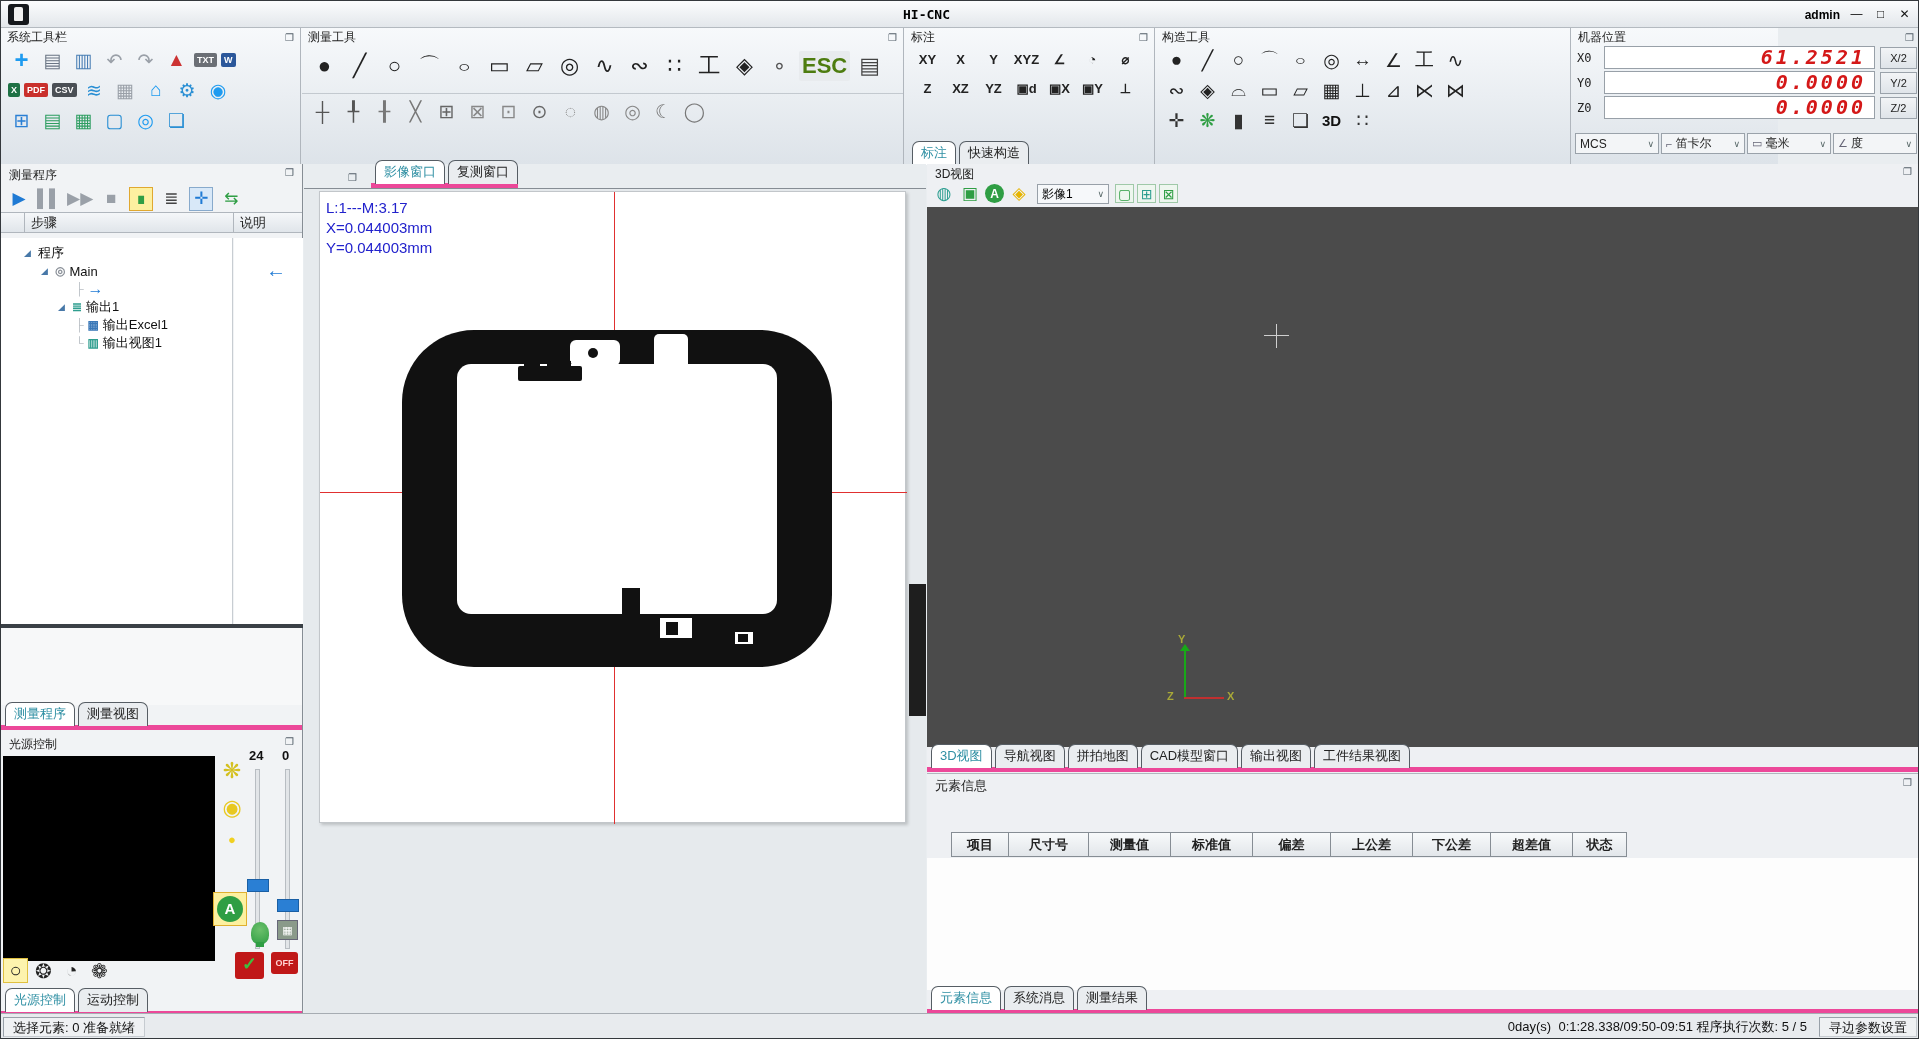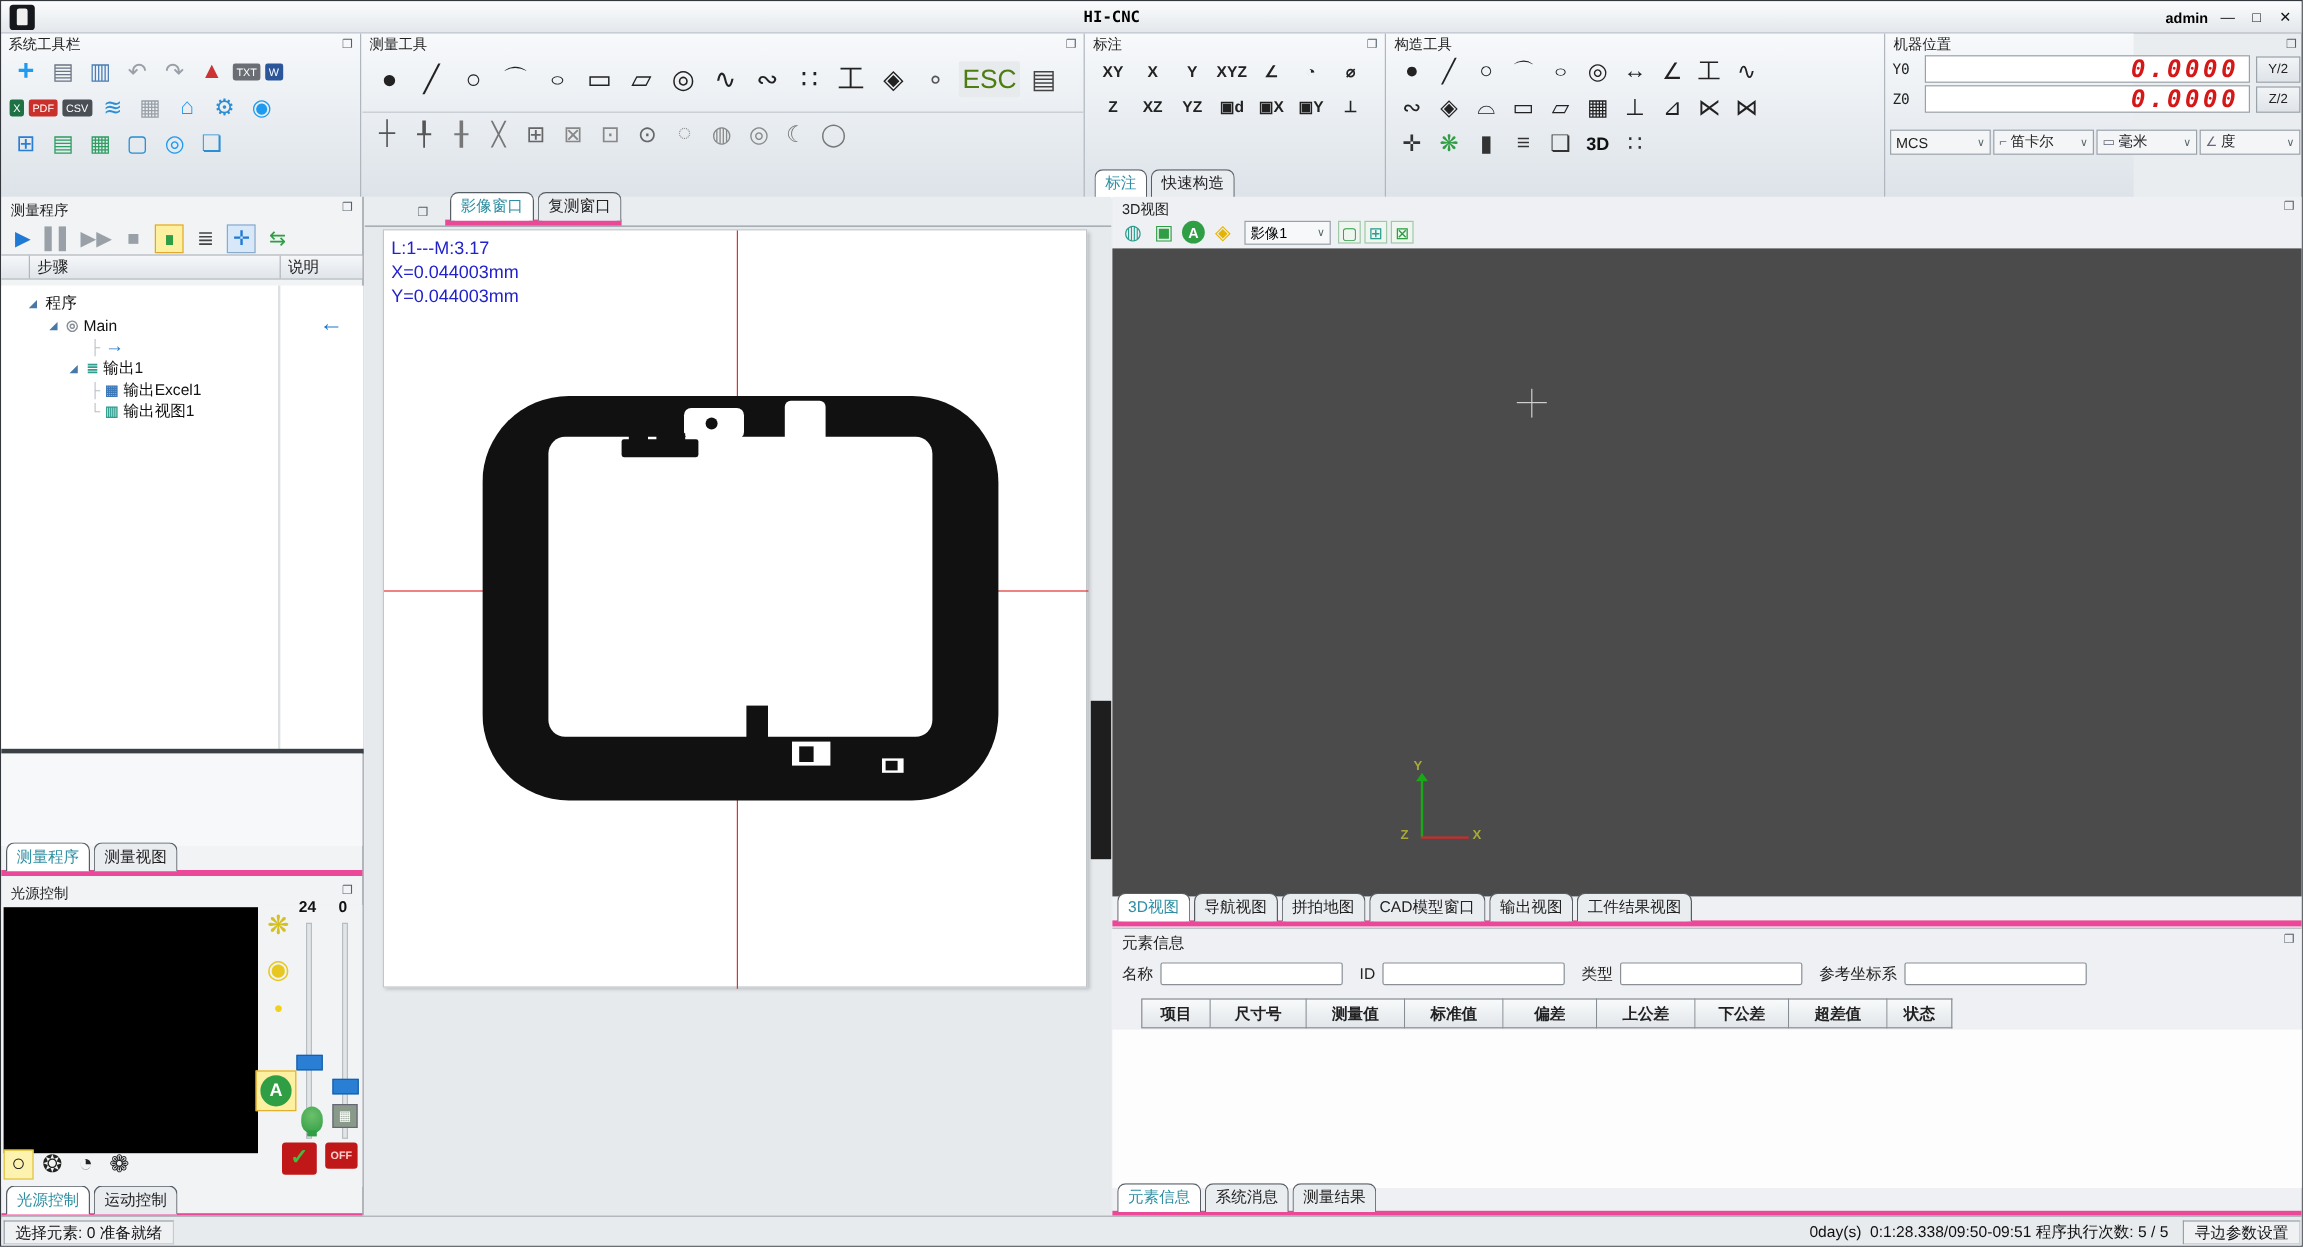--- a/index.html
+++ b/index.html
@@ -19,21 +19,21 @@
 
   
   .toolstrip{position:absolute;left:0;top:27px;width:1777px;height:136px;background:linear-gradient(#f7f9fb,#dde3e9);}
   .panel{position:absolute;top:0;height:136px;border-right:1px solid #b0b6bd;}
   .ptitle{height:17px;font-size:12px;color:#222;padding:1px 6px 0;display:flex;justify-content:space-between;align-items:center;}
   .pfloat{font-size:10px;color:#55606a;}
   .icorow{display:flex;align-items:center;gap:4px;padding-left:7px;height:30px;}
   .ico{min-width:27px;height:27px;display:flex;align-items:center;justify-content:center;font-size:19px;color:#333;}
   .ico.big{font-size:24px;font-weight:bold;}
   .ico.squish{transform:scaleY(.72);}
-  .ico.badge{min-width:0;height:auto;font-size:9px;font-weight:normal;padding:2px 3px;border-radius:2px;}
+  .ico.badge{min-width:0;height:auto;font-size:9px;font-weight:bold;padding:2px 3px;border-radius:2px;}
   .ico.bold3d{font-size:15px;font-weight:bold;font-family:"Liberation Sans",sans-serif;}
   .p-measure .icorow.r1 .ico{font-size:22px;min-width:31px;}
   .p-measure .r2{border-top:1px solid #c3c9cf;margin-top:6px;padding-top:2px;height:34px;}
   .anicon-row{display:flex;gap:4px;padding-left:8px;height:29px;align-items:center;}
   .anico{min-width:29px;height:25px;display:flex;align-items:center;justify-content:center;font-size:13px;font-weight:bold;color:#222;}
   .bottabs{position:absolute;left:3px;bottom:0;display:flex;gap:2px;}
   
   .mrow{display:flex;align-items:center;height:25px;margin:0 3px 0 5px;gap:5px;}
   .mlabel{width:22px;font-size:12px;color:#222;font-family:"DejaVu Sans Mono",monospace;}
   .mval{flex:1;background:#fff;border:1px solid #98a0a8;height:23px;line-height:21px;text-align:right;padding-right:8px;color:#d41818;font-family:"DejaVu Sans Mono",monospace;font-style:italic;font-size:20px;font-weight:bold;letter-spacing:3px;}
@@ -308,20 +308,25 @@
         </div>
     </div>
 
     <div class="panel" style="left:1571px;width:348px;border-right:none;">
       <div class="ptitle">
           <span>机器位置</span>
           <span class="pfloat">❐</span>
         </div>
       <div>
 
+      <div class="mrow">
+          <span class="mlabel">X0</span>
+          <span class="mval">61.2521</span>
+          <span class="mhalf">X/2</span>
+        </div>
           <div class="mrow">
           <span class="mlabel">Y0</span>
           <span class="mval">0.0000</span>
           <span class="mhalf">Y/2</span>
         </div>
           <div class="mrow">
           <span class="mlabel">Z0</span>
           <span class="mval">0.0000</span>
           <span class="mhalf">Z/2</span>
         </div>
@@ -547,39 +552,20 @@
         <span class="tab">拼拍地图</span>
         <span class="tab">CAD模型窗口</span>
         <span class="tab">输出视图</span>
         <span class="tab">工件结果视图</span>
       </div>
     <div class="elem">
       <div class="elem-title">
           <span>元素信息</span>
           <span class="pfloat">❐</span>
         </div>
-      <div class="fields">
-
-      <span class="fld">
-          <span>名称</span>
-          <input value="" style="">
-        </span>
-          <span class="fld">
-          <span>ID</span>
-          <input value="" style="">
-        </span>
-          <span class="fld">
-          <span>类型</span>
-          <input value="" style="">
-        </span>
-          <span class="fld">
-          <span>参考坐标系</span>
-          <input value="" style="">
-        </span>
-        </div>
       <div class="thead">
 
       <span class="thcell">项目</span>
           <span class="thcell">尺寸号</span>
           <span class="thcell">测量值</span>
           <span class="thcell">标准值</span>
           <span class="thcell">偏差</span>
           <span class="thcell">上公差</span>
           <span class="thcell">下公差</span>
           <span class="thcell">超差值</span>

